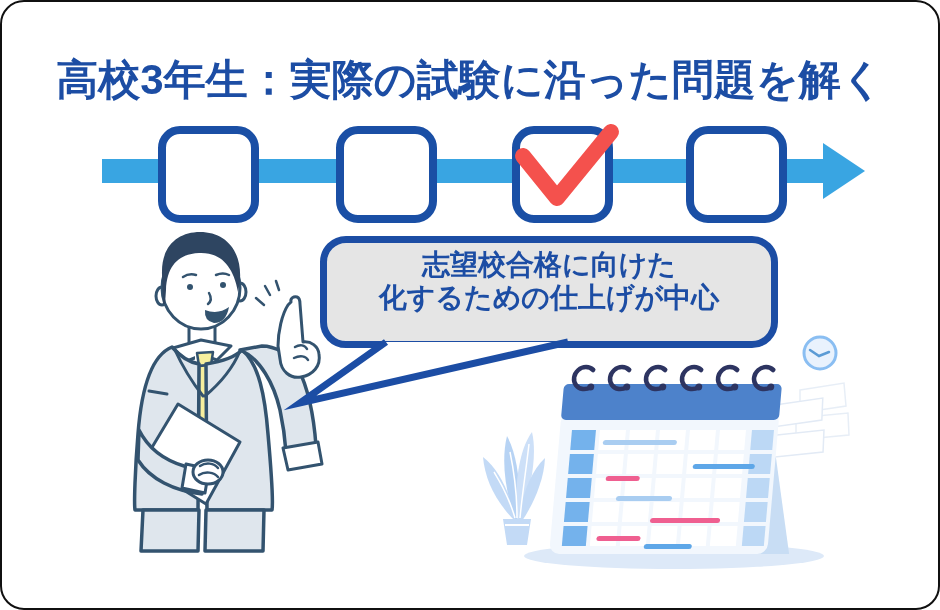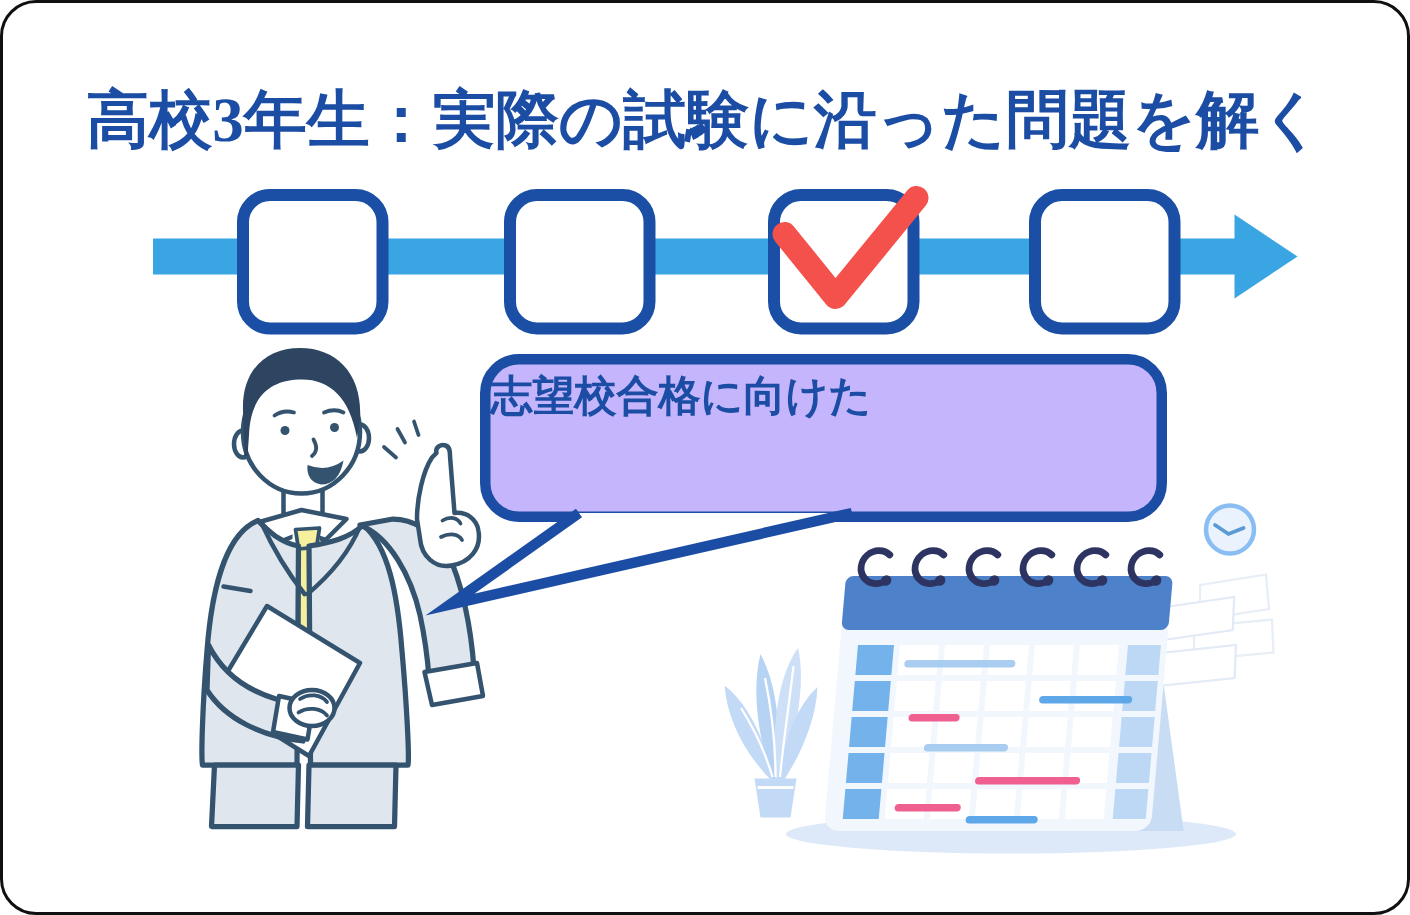--- a/index.html
+++ b/index.html
@@ -1,42 +1,42 @@
 <!DOCTYPE html>
 <html style="--title-blue: #1c4da4; --sky-blue: #39a5e2; --box-border-blue: #1a4fa5; --check-red: #f4514d; --navy-outline: #33536f; --hair-navy: #2e4561; --suit-gray: #dfe6ed; --tie-yellow: #f6ef9e; --cal-header: #4d82cb; --cal-body: #f2f7fd; --cal-day-blue: #74b2ec; --cal-col-light: #bcd8f5; --bar-light-blue: #a9cdf1; --bar-blue: #5ea7e8; --bar-pink: #ef5f90; --ring-navy: #2d3461; --plant-blue: #c3daf6; --shadow-blue: #dde9f8; --clock-border-blue: #8abef2; --page-border: #101010;"><head>
 <meta charset="utf-8">
 <style>
   html,body{margin:0;padding:0;background:#fff;}
   #page{
     position:relative;width:936px;height:606px;margin:0;
     background:#fff;border:2px solid var(--page-border,#101010);
     border-radius:24px;overflow:hidden;
-    font-family:Liberation Serif, serif;
+    font-family:Liberation Sans, sans-serif;
   }
   .title{
     position:absolute;left:0;top:50px;width:100%;
     text-align:center;font-size:42px;font-weight:bold;letter-spacing:0px;
     color:var(--title-blue,#1c4da4);z-index:3;
   }
   
   .shaft{position:absolute;left:100px;top:157px;width:722px;height:24px;
     background:var(--sky-blue,#39a5e2);z-index:1;}
   .arrowhead{position:absolute;left:821px;top:141px;width:0;height:0;z-index:1;
     border-top:28px solid transparent;border-bottom:28px solid transparent;
     border-left:42px solid var(--sky-blue,#39a5e2);}
   .step{position:absolute;top:124px;width:101px;height:97px;box-sizing:border-box;
     background:#fff;border:8px solid var(--box-border-blue,#1a4fa5);
     border-radius:22px;z-index:2;}
   .check{position:absolute;left:-10px;top:-30px;width:120px;height:110px;overflow:visible;}
   .check path{fill:none;stroke:var(--check-red,#f4514d);stroke-width:16;
     stroke-linecap:round;stroke-linejoin:round;}
   
   .bubble{position:absolute;left:318px;top:234px;width:458px;height:112px;
-    box-sizing:border-box;background:#c4b5fd;border:7px solid var(--title-blue,#1c4da4);
-    border-radius:26px;z-index:5;padding-top:5px;}
+    box-sizing:border-box;background:#e5e5e5;border:7px solid var(--title-blue,#1c4da4);
+    border-radius:26px;z-index:5;text-align:center;padding-top:5px;}
   .bubble-line{font-size:28px;line-height:33px;font-weight:bold;
     color:var(--title-blue,#1c4da4);white-space:nowrap;}
   .overlay-svg{position:absolute;left:0;top:0;width:936px;height:606px;pointer-events:none;}
   #man-svg{z-index:4;}
   #cal-svg{z-index:2;}
   #tail-svg{z-index:6;}
   
   .ln{fill:none;stroke:var(--navy-outline,#33536f);stroke-width:3;stroke-linecap:round;}
   .ln25{fill:none;stroke:var(--navy-outline,#33536f);stroke-width:2.5;stroke-linecap:round;}
   .suit{fill:var(--suit-gray,#dfe6ed);stroke:var(--navy-outline,#33536f);stroke-width:3.5;stroke-linejoin:round;}
@@ -237,19 +237,20 @@
         <rect class="barl" x="62" y="112" width="56" height="5" rx="2.5"></rect>
         <rect class="barp" x="98" y="134" width="70" height="5" rx="2.5"></rect>
         <rect class="barp" x="46" y="152" width="44" height="5" rx="2.5"></rect>
         <rect class="barb" x="94" y="160" width="48" height="5" rx="2.5"></rect>
       </g>
     </g>
   </svg>
 
   <div class="bubble">
     <div class="bubble-line">志望校合格に向けた</div>
+    <div class="bubble-line">化するための仕上げが中心</div>
   </div>
 
   <svg id="tail-svg" class="overlay-svg" viewBox="0 0 936 606">
     <path class="tail" d="M 384 340 L 298 401 L 566 340"></path>
   </svg>
 
 </div>
 
 </body></html>

